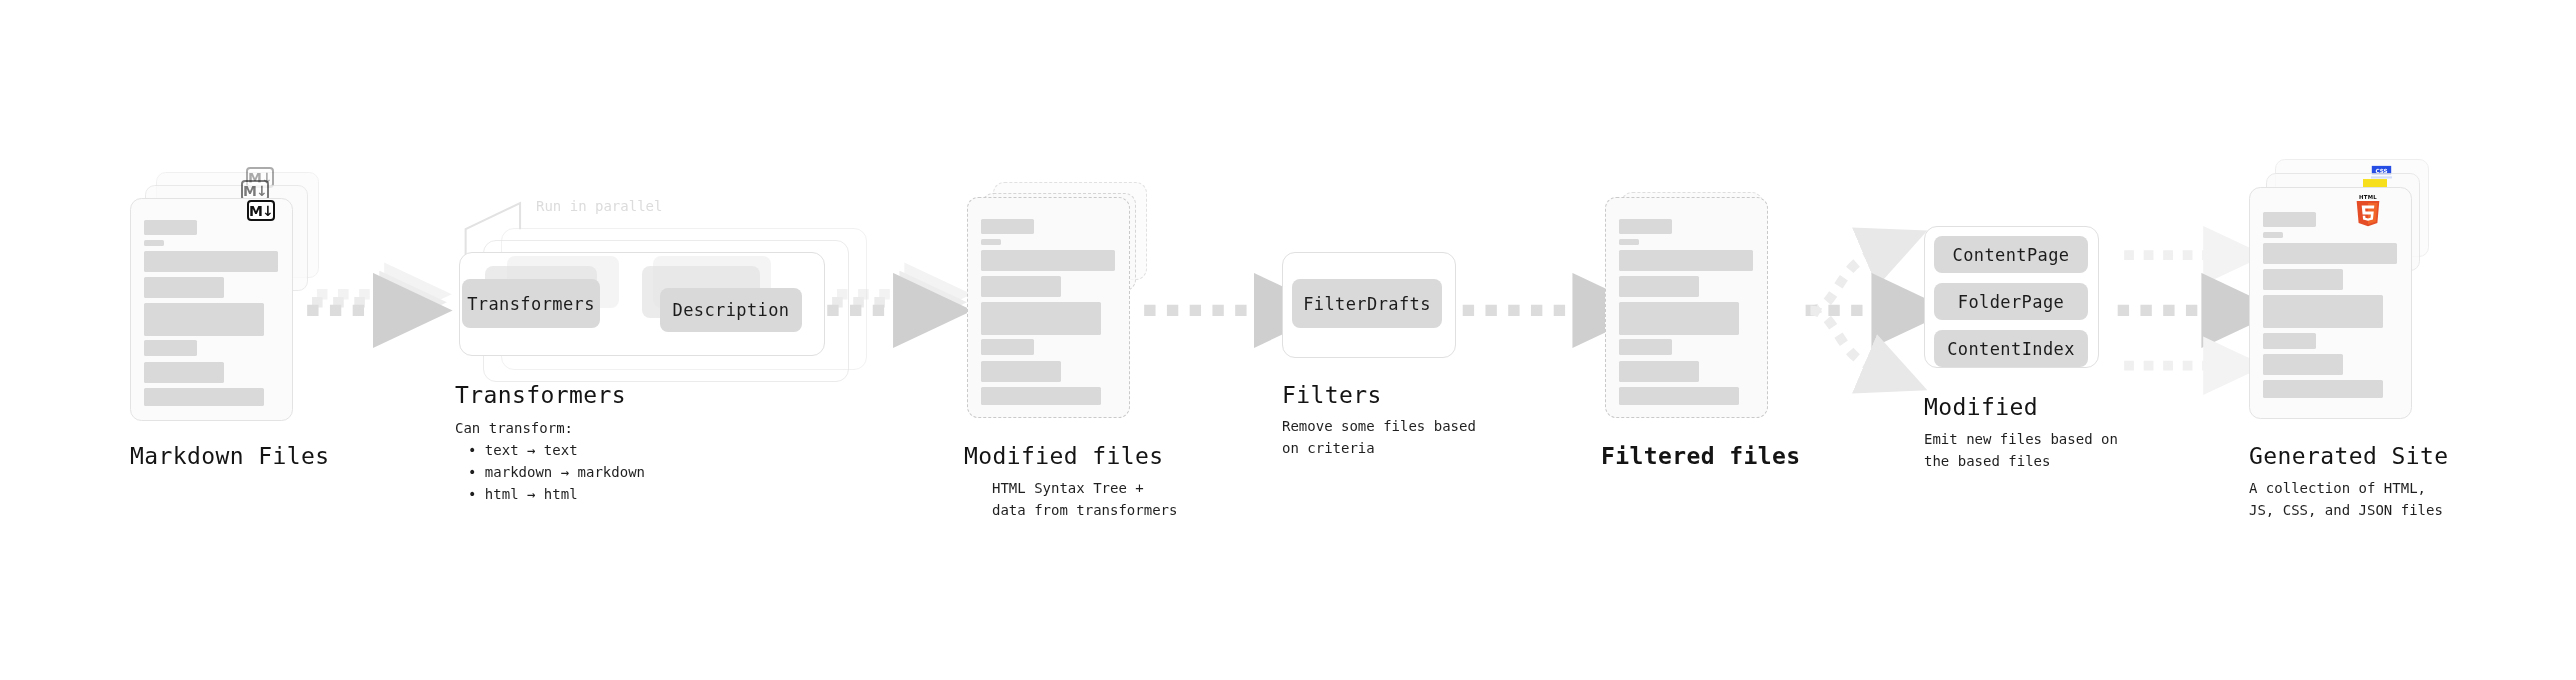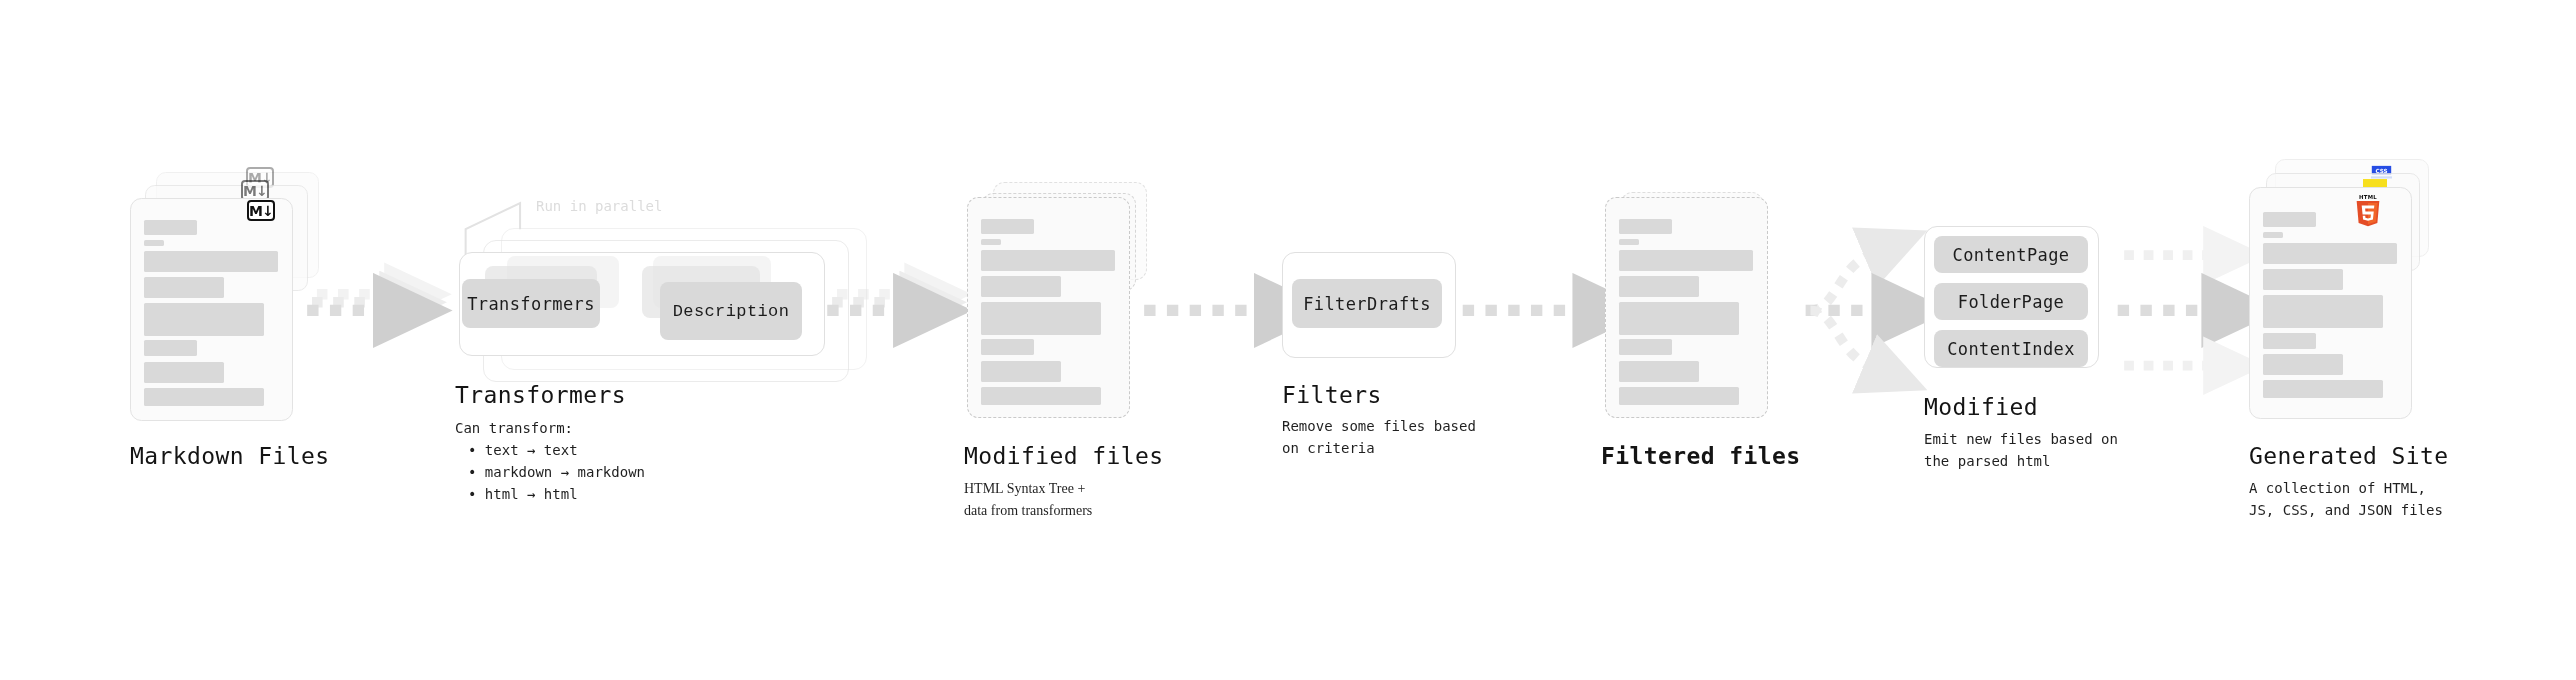--- a/index.html
+++ b/index.html
@@ -189,21 +189,21 @@
     <div class="frame" style="left:501px;top:228px;width:366px;height:142px;opacity:.45;"></div>
     <div class="frame" style="left:483px;top:240px;width:366px;height:142px;opacity:.65;"></div>
     <div class="frame solidbg" style="left:459px;top:252px;width:366px;height:104px;"></div>
 
     <div class="chip g2" style="left:507px;top:256px;width:112px;height:52px;"></div>
     <div class="chip g1" style="left:485px;top:266px;width:112px;height:52px;"></div>
     <div class="chip" style="left:462px;top:279px;width:138px;height:49px;">Transformers</div>
 
     <div class="chip g2" style="left:653px;top:256px;width:118px;height:52px;"></div>
     <div class="chip g1" style="left:642px;top:266px;width:118px;height:52px;"></div>
-    <div class="chip" style="left:660px;top:282px;width:142px;height:58px;font-family:Liberation Mono, monospace;">Description</div>
+    <div class="chip" style="left:660px;top:288px;width:142px;height:44px;">Description</div>
 
     <div class="title" style="left:455px;top:382px;">Transformers</div>
 
     <div class="sub" style="left:455px;top:418px;">Can transform:</div>
     <div class="sub" style="left:468px;top:440px;">• text → text</div>
     <div class="sub" style="left:468px;top:462px;">• markdown → markdown</div>
     <div class="sub" style="left:468px;top:484px;">• html → html</div>
   </div>
 
   <div>
@@ -216,21 +216,21 @@
       <div class="bar" style="left:13px;top:41px;width:19.5px;height:5.7px;"></div>
       <div class="bar" style="left:13px;top:52px;width:134px;height:21px;"></div>
       <div class="bar" style="left:13px;top:78px;width:80px;height:21px;"></div>
       <div class="bar" style="left:13px;top:104px;width:120px;height:32.5px;"></div>
       <div class="bar" style="left:13px;top:141px;width:53px;height:16.3px;"></div>
       <div class="bar" style="left:13px;top:163px;width:80px;height:21px;"></div>
       <div class="bar" style="left:13px;top:189px;width:120px;height:18px;"></div>
     </div>
 
     <div class="title" style="left:964px;top:443px;">Modified files</div>
-    <div class="sub" style="left:964px;top:478px;font-family:Liberation Serif, serif;">HTML Syntax Tree +
+    <div class="sub" style="left:992px;top:478px;">HTML Syntax Tree +
 data from transformers</div>
   </div>
 
   <div>
     <div class="frame solidbg" style="left:1282px;top:252px;width:174px;height:106px;"></div>
     <div class="chip" style="left:1292px;top:279px;width:150px;height:49px;">FilterDrafts</div>
 
     <div class="title" style="left:1282px;top:382px;">Filters</div>
     <div class="sub" style="left:1282px;top:416px;">Remove some files based
 on criteria</div>
@@ -256,21 +256,21 @@
 
   <div>
     <div class="frame solidbg" style="left:1924px;top:226px;width:175px;height:142px;"></div>
 
     <div class="chip" style="left:1934px;top:236px;width:154px;height:37px;">ContentPage</div>
     <div class="chip" style="left:1934px;top:283px;width:154px;height:37px;">FolderPage</div>
     <div class="chip" style="left:1934px;top:330px;width:154px;height:37px;">ContentIndex</div>
 
     <div class="title" style="left:1924px;top:394px;">Modified</div>
     <div class="sub" style="left:1924px;top:429px;">Emit new files based on
-the parsed html</div>
+the based files</div>
   </div>
 
   <div>
 
     <div class="doc" style="left:2275px;top:159px;width:154px;height:98px;opacity:.6;border-radius:9.8px;"></div>
 
     <div class="badge" style="left:2371px;top:165px;">
       <svg width="21" height="16.3" viewBox="0 0 26 20">
         <rect x="1" y="1" width="24" height="11" fill="#264de4"></rect>
         <text x="13" y="9.4" font-size="7" font-family="DejaVu Sans, sans-serif" font-weight="bold" fill="#ffffff" text-anchor="middle">CSS</text>

